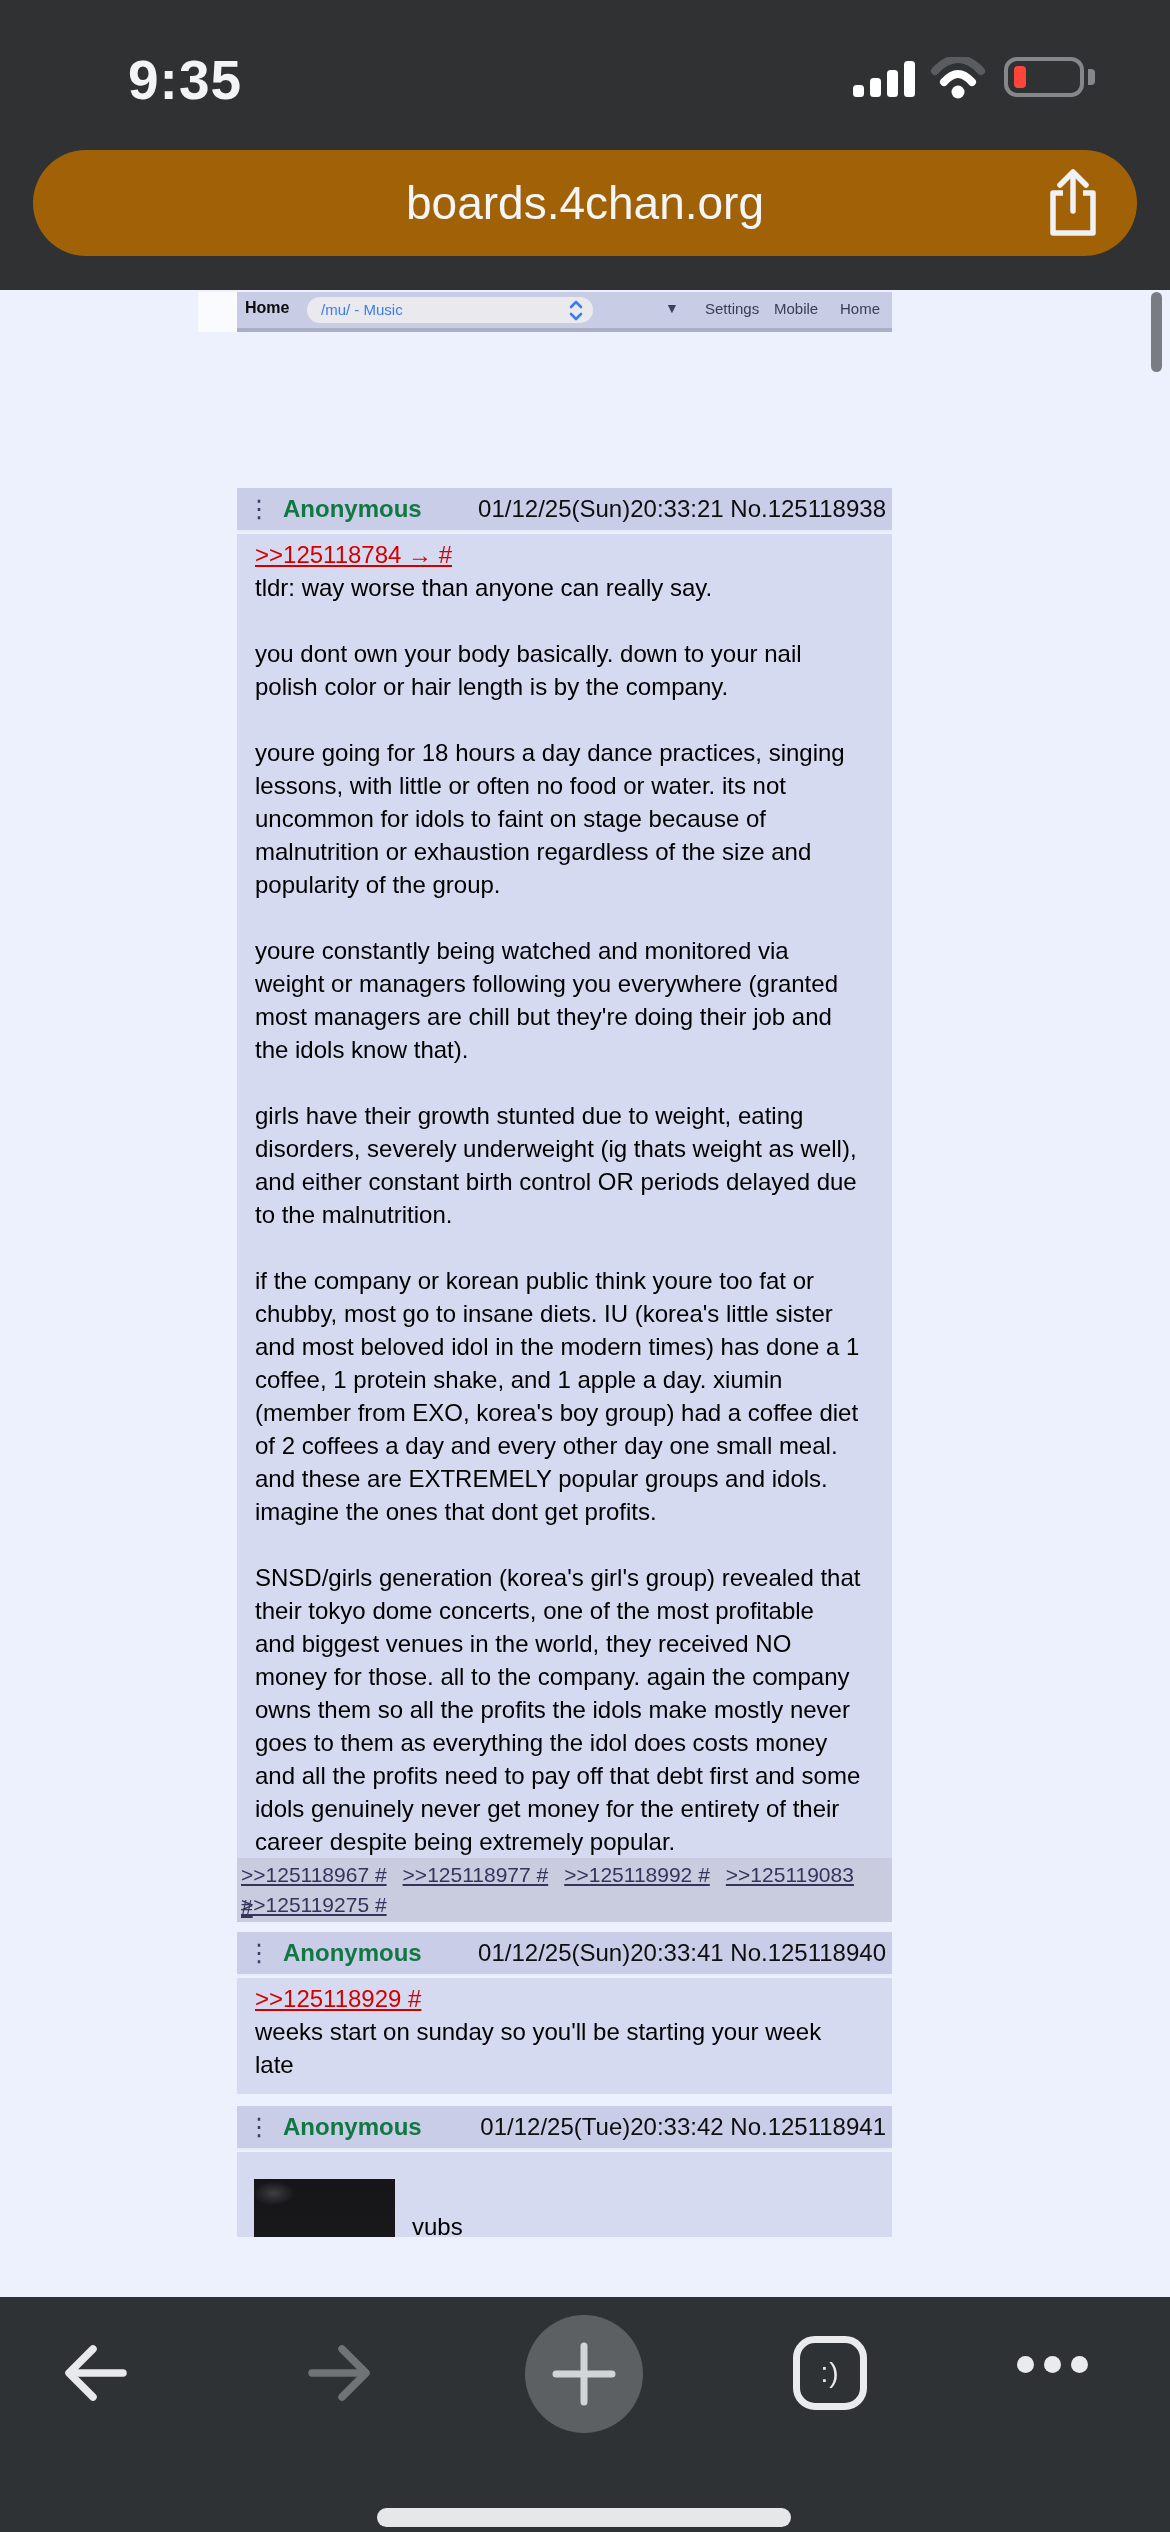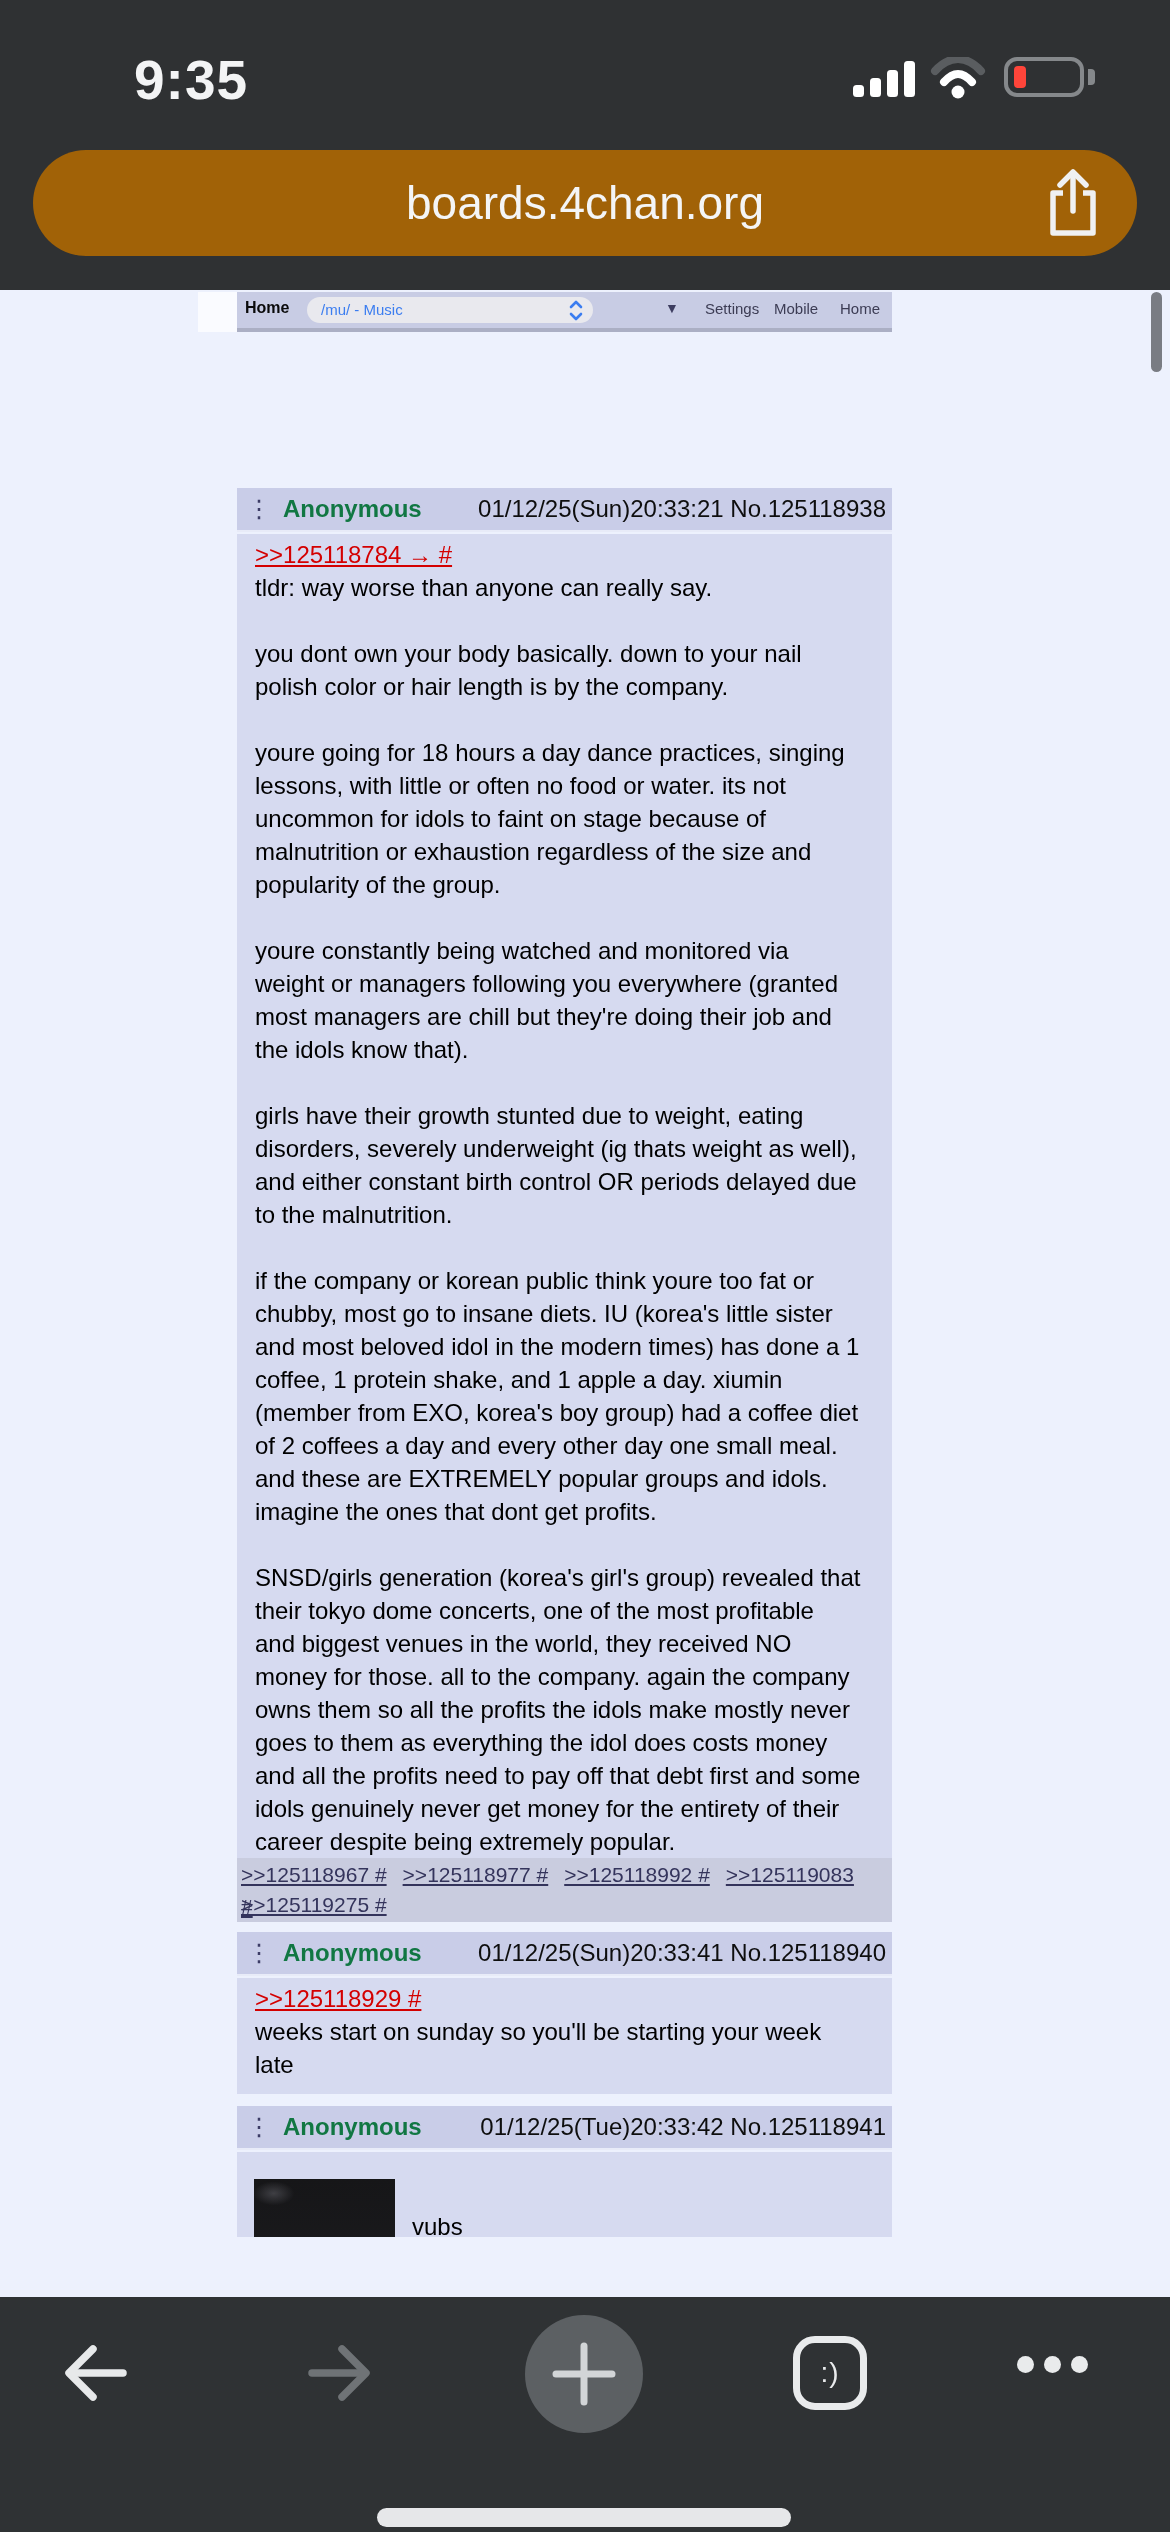--- a/index.html
+++ b/index.html
@@ -2,21 +2,21 @@
 <html><head>
 <meta charset="utf-8">
 <style>
   html,body{margin:0;padding:0;}
   body{width:1170px;height:2532px;position:relative;overflow:hidden;
        background:#edf1fd;font-family:"Liberation Sans",sans-serif;}
   .abs{position:absolute;}
 
   
   #top-chrome{left:0;top:0;width:1170px;height:290px;background:#2f3133;}
-  #status-time{left:134px;top:48px;font-size:55px;font-weight:600;color:#f3f4f5;letter-spacing:1px;}
+  #status-time{left:128px;top:48px;font-size:55px;font-weight:600;color:#f3f4f5;letter-spacing:1px;}
   #signal-icon{left:853px;top:57px;}
   #wifi-icon{left:930px;top:57px;}
   #battery{left:1004px;top:57px;width:80px;height:40px;border:4px solid #85888b;border-radius:13px;box-sizing:border-box;}
   #battery-fill{left:6px;top:5px;width:12px;height:22px;border-radius:4px;background:#ff453a;}
   #battery-nub{left:1088px;top:69px;width:7px;height:16px;background:#85888b;border-radius:0 4px 4px 0;}
   #url-pill{left:33px;top:150px;width:1104px;height:106px;border-radius:53px;background:#a16207;}
   #url-text{left:0;top:0;width:100%;height:106px;line-height:106px;text-align:center;
             font-size:46px;color:#f4f5f6;}
   #share-button{left:1012px;top:15px;width:56px;height:76px;}
 

